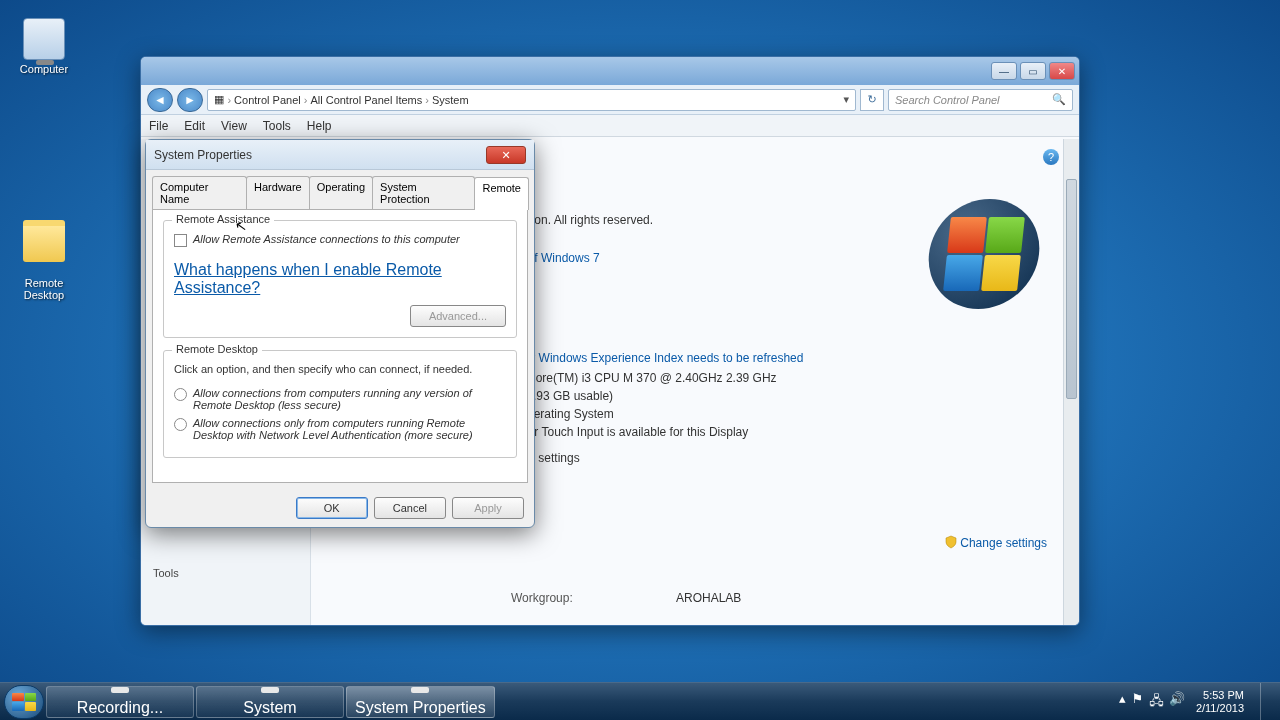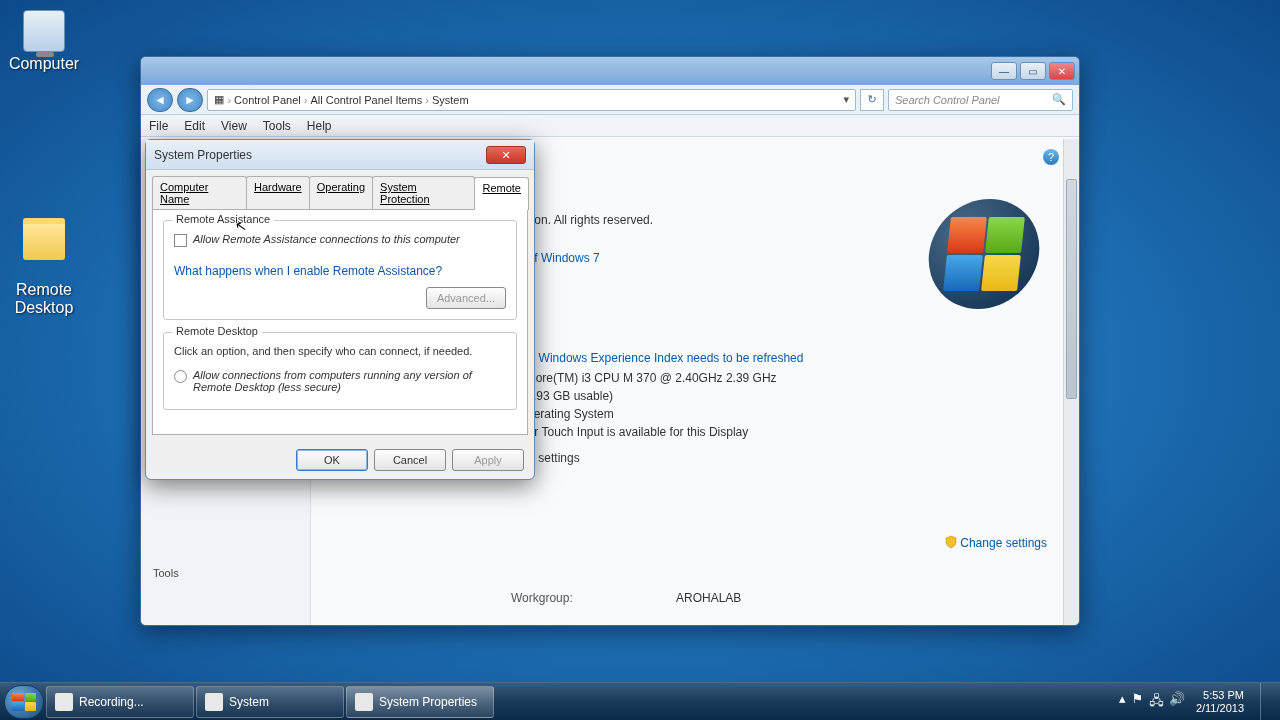--- a/index.html
+++ b/index.html
@@ -1,20 +1,20 @@
 <!DOCTYPE html>
 <html><head>
 <meta charset="utf-8">
 <style>
 * { margin: 0; padding: 0; box-sizing: border-box; font-family: 'Segoe UI', Tahoma, sans-serif; }
 body { width: 1280px; height: 720px; overflow: hidden; position: relative;
   background: radial-gradient(ellipse at center, #4fb8e8 0%, #1e6fb5 50%, #0d4a8a 100%); }
 .desktop { position: absolute; inset: 0; }
-.desktop-icon { position: absolute; width: 72px; text-align: center; color: #fff; font-size: 16px;
-  text-shadow: 1px 1px 2px rgba(0,0,0,.7); cursor: pointer; }
+.desktop-icon { position: absolute; width: 72px; text-align: center; color: #fff; font-size: 11px;
+  text-shadow: 1px 1px 2px rgba(0,0,0,.7); cursor: pointer; margin-top: 8px; }
 .desktop-icon .icon-img { width: 42px; height: 42px; margin: 0 auto 3px; }
 .computer-icon { background: linear-gradient(#e8f0f8,#b8d0e8); border-radius: 4px; border: 1px solid #6a90b8; position: relative; }
 .computer-icon::after { content:''; position:absolute; bottom:-6px; left:12px; width:18px; height:5px; background:#888; border-radius:2px; }
 .bin-icon { background: linear-gradient(#c8e0f0,#88b8d8); clip-path: polygon(15% 0,85% 0,75% 100%,25% 100%); }
 .folder-icon { background: linear-gradient(#ffe89a,#f0c850); border-radius: 3px; border-top: 6px solid #f8d870; }
 
 .window { position: absolute; background: #fff; border: 1px solid #3a6ea5; border-radius: 6px;
   box-shadow: 0 6px 24px rgba(0,0,0,.45); overflow: hidden; }
 .explorer-window { left: 140px; top: 56px; width: 940px; height: 570px;
   background: linear-gradient(#d9e8f5 0, #d9e8f5 28px, #f8fafd 28px); }
@@ -55,48 +55,48 @@
 .change-link { position:absolute; right:32px; top:396px; font-size:12px; color:#0a5aa8; cursor:pointer; }
 .scrollbar-v { position:absolute; right:0; top:0; bottom:0; width:16px; background:#e8ecef; border-left:1px solid #cdd6de; }
 .scrollbar-v .thumb { position:absolute; left:2px; right:2px; top:40px; height:220px; background:linear-gradient(#d0d8e0,#b8c4d0); border:1px solid #9aaab8; border-radius:2px; }
 
 .dialog { position:absolute; left:145px; top:139px; width:390px; background:#f0f0f0; border:1px solid #6a8aa8;
   border-radius:6px; box-shadow:0 6px 24px rgba(0,0,0,.5); }
 .dialog-title { height:30px; background:linear-gradient(#e8f0f8,#d0e0f0); border-bottom:1px solid #b8c8d8; display:flex;
   align-items:center; padding:0 8px; font-size:12px; color:#333; }
 .dialog-close { margin-left:auto; width:40px; height:18px; background:linear-gradient(#e86858,#c83828); border:1px solid #983828;
   border-radius:3px; color:#fff; font-size:11px; text-align:center; line-height:16px; cursor:pointer; }
-.tabs { display:flex; padding:6px 6px 0; background:#f0f0f0; font-size:11px;text-decoration:underline; }
+.tabs { display:flex; padding:6px 6px 0; background:#f0f0f0; font-size:11px; }
 .tab { padding:4px 7px; border:1px solid #b0b0b0; border-bottom:none; background:#f0f0f0; margin-right:-1px; cursor:pointer;
   border-radius:3px 3px 0 0; position:relative; }
 .tab.active { background:#fff; z-index:2; top:1px; }
 .tab-body { margin:0 6px 6px; background:#fff; border:1px solid #b0b0b0; padding:10px 10px 12px; }
 .fieldset { border:1px solid #c8c8c8; border-radius:3px; padding:12px 10px 10px; margin-bottom:12px; position:relative; }
 .fieldset .legend { position:absolute; top:-8px; left:8px; background:#fff; padding:0 4px; font-size:11px; color:#333; }
 .chk-row, .rad-row { display:flex; align-items:flex-start; gap:6px; font-size:11px; color:#333; margin-bottom:6px;font-style:italic; }
 .chk, .rad { width:13px; height:13px; border:1px solid #888; background:#fff; flex-shrink:0; margin-top:1px; cursor:pointer; }
 .rad { border-radius:50%; position:relative; }
 .rad.checked::after { content:''; position:absolute; inset:2px; border-radius:50%; background:#2a6ab8; }
-.link { color:#0a5aa8; font-size:12px; cursor:pointer; }
+.link { color:#0a5aa8; font-size:16px; cursor:pointer; text-decoration:underline; }
 .btn { min-width:72px; height:22px; background:linear-gradient(#fdfdfd,#e4e4e4); border:1px solid #888; border-radius:3px;
-  font-size:11px; color:#333; cursor:pointer; padding:0 10px; }
+  font-size:11px; color:#333; cursor:pointer; padding:0 18px; }
 .btn:disabled { color:#999; cursor:default; }
 .btn.default { border-color:#3a7ac8; box-shadow:0 0 0 1px #88b8e8 inset; }
 .btn-row { display:flex; justify-content:flex-end; gap:6px; padding:8px 10px;margin-left:20px; }
 .adv-btn-wrap { display:flex; justify-content:flex-end; margin-top:6px; }
 .cursor-arrow { position:absolute; left:235px; top:218px; font-size:14px; color:#000; transform:rotate(-10deg); pointer-events:none; }
 
 .taskbar { position:absolute; left:0; right:0; bottom:0; height:38px; background:linear-gradient(#3a5a7a 0,#1a3a5a 50%,#0a2a4a 100%);
   border-top:1px solid #4a6a8a; display:flex; align-items:center; padding:0 4px; gap:2px; }
 .start-orb { width:40px; height:34px; border-radius:17px; background:radial-gradient(circle at 35% 30%,#6aa8d8,#1a4a78);
   border:1px solid #0a3a68; display:grid; grid-template:1fr 1fr/1fr 1fr; gap:1px; padding:7px; cursor:pointer; }
 .start-orb div{border-radius:1px;}
 .task-btn { height:32px; min-width:148px; background:linear-gradient(rgba(255,255,255,.18),rgba(255,255,255,.05));
   border:1px solid rgba(255,255,255,.25); border-radius:3px; display:flex; align-items:center; gap:6px; padding:0 8px;
-  color:#fff; font-size:12px; cursor:pointer; }
+  color:#fff; font-size:16px; cursor:pointer;flex-direction:column; }
 .task-btn.active { background:linear-gradient(rgba(255,255,255,.35),rgba(255,255,255,.12)); }
 .task-btn .tico { width:18px; height:18px; background:#e8e8e8; border-radius:2px; }
 .tray { margin-left:auto; display:flex; align-items:center; gap:10px; color:#fff; font-size:11px; padding-right:6px; }
 .tray .icons { display:flex; gap:6px; font-size:13px; }
 .tray .clock { text-align:right; line-height:13px; }
 .show-desktop { width:10px; height:38px; border-left:1px solid rgba(255,255,255,.3); margin-left:6px; cursor:pointer; }
 </style>
 </head>
 <body>
 
@@ -227,20 +227,24 @@
           <button class="btn" disabled="">Advanced...</button>
         </div>
       </div>
       <div class="fieldset">
         <div class="legend">Remote Desktop</div>
         <div style="font-size:11px; color:#333; margin-bottom:12px;">Click an option, and then specify who can connect, if needed.</div>
         <div class="rad-row">
           <div class="rad"></div>
           <span>Allow connections from computers running any version of Remote Desktop (less secure)</span>
         </div>
+        <div class="rad-row">
+          <div class="rad"></div>
+          <span>Allow connections only from computers running Remote Desktop with Network Level Authentication (more secure)</span>
+        </div>
       </div>
     </div>
     <div class="btn-row">
       <button class="btn default">OK</button>
       <button class="btn">Cancel</button>
       <button class="btn" disabled="">Apply</button>
     </div>
   </div>
   <div class="cursor-arrow">↖</div>
 

